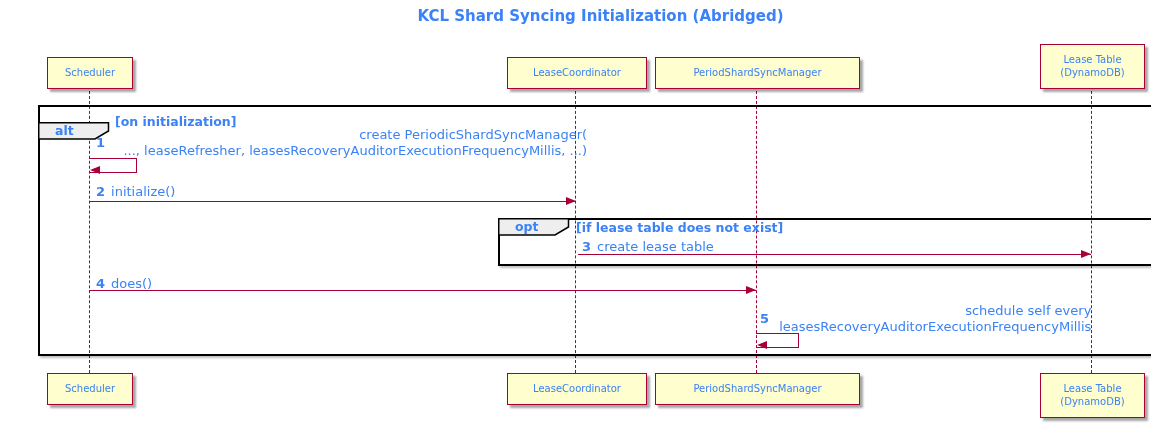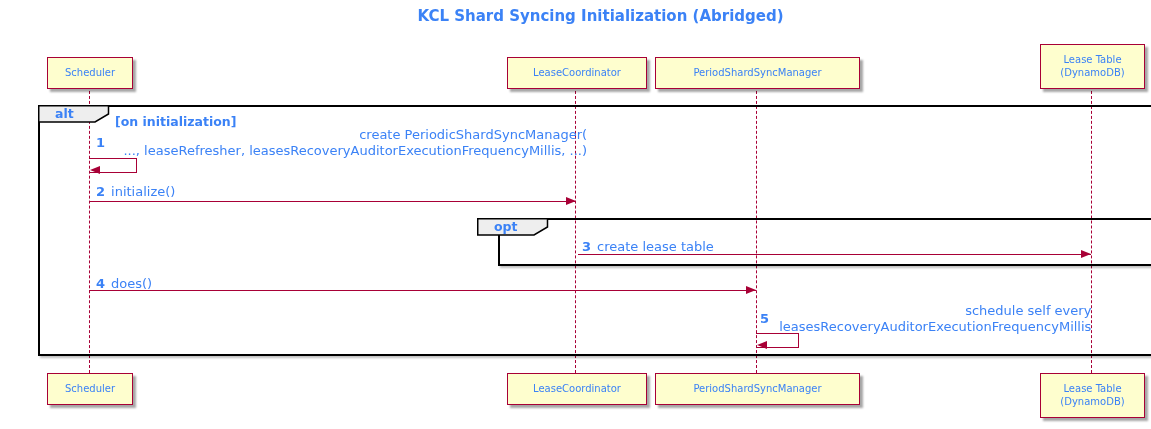--- a/index.html
+++ b/index.html
@@ -56,21 +56,21 @@
 <div class="canvas">
 
   <div class="title">KCL Shard Syncing Initialization (Abridged)</div>
 
   <div class="lifeline" style="left:64px;"></div>
   <div class="lifeline" style="left:550px;"></div>
   <div class="lifeline" style="left:731px;"></div>
   <div class="lifeline" style="left:1066px;"></div>
 
   <div class="frame" style="left:13px; top:105px; width:1127px; height:247px;"></div>
-  <div class="frame-label" style="left:13px; top:105px;text-align:center;">
+  <div class="frame-label" style="left:13px; top:122px;text-align:center;">
     <svg width="72" height="18">
       <path d="M0.75,0.75 H70.5 V9 L57,17 H0.75 Z" fill="#EEEEEE" stroke="#000000" stroke-width="1.5"></path>
     </svg>
     <span class="kw">alt</span>
   </div>
   <div class="cond" style="left:90px; top:114px;">[on initialization]</div>
 
   <div class="msg" style="left:71px; top:127px;">
     <span class="num">1</span>
     <span class="txt">create PeriodicShardSyncManager(
@@ -80,26 +80,27 @@
   <div class="ah-l" style="left:65px; top:166px;"></div>
 
   <div class="msg" style="left:71px; top:184px;">
     <span class="num">2</span>
     <span class="txt">initialize()</span>
   </div>
   <div class="mline" style="left:64px; top:201px; width:487px;"></div>
   <div class="ah-r" style="left:541px; top:197px;"></div>
 
   <div class="frame" style="left:473px; top:218px; width:657px; height:44px;"></div>
-  <div class="frame-label" style="left:452px; top:218px;text-decoration:underline;">
+  <div class="frame-label" style="left:473px; top:218px;text-decoration:underline;">
     <svg width="72" height="18">
       <path d="M0.75,0.75 H70.5 V9 L57,17 H0.75 Z" fill="#EEEEEE" stroke="#000000" stroke-width="1.5"></path>
     </svg>
     <span class="kw">opt</span>
   </div>
+  <div class="cond" style="left:551px; top:220px;">[if lease table does not exist]</div>
 
   <div class="msg" style="left:557px; top:239px;">
     <span class="num">3</span>
     <span class="txt">create lease table</span>
   </div>
   <div class="mline" style="left:553px; top:254px; width:513px;"></div>
   <div class="ah-r" style="left:1056px; top:250px;"></div>
 
   <div class="msg" style="left:71px; top:276px;">
     <span class="num">4</span>

